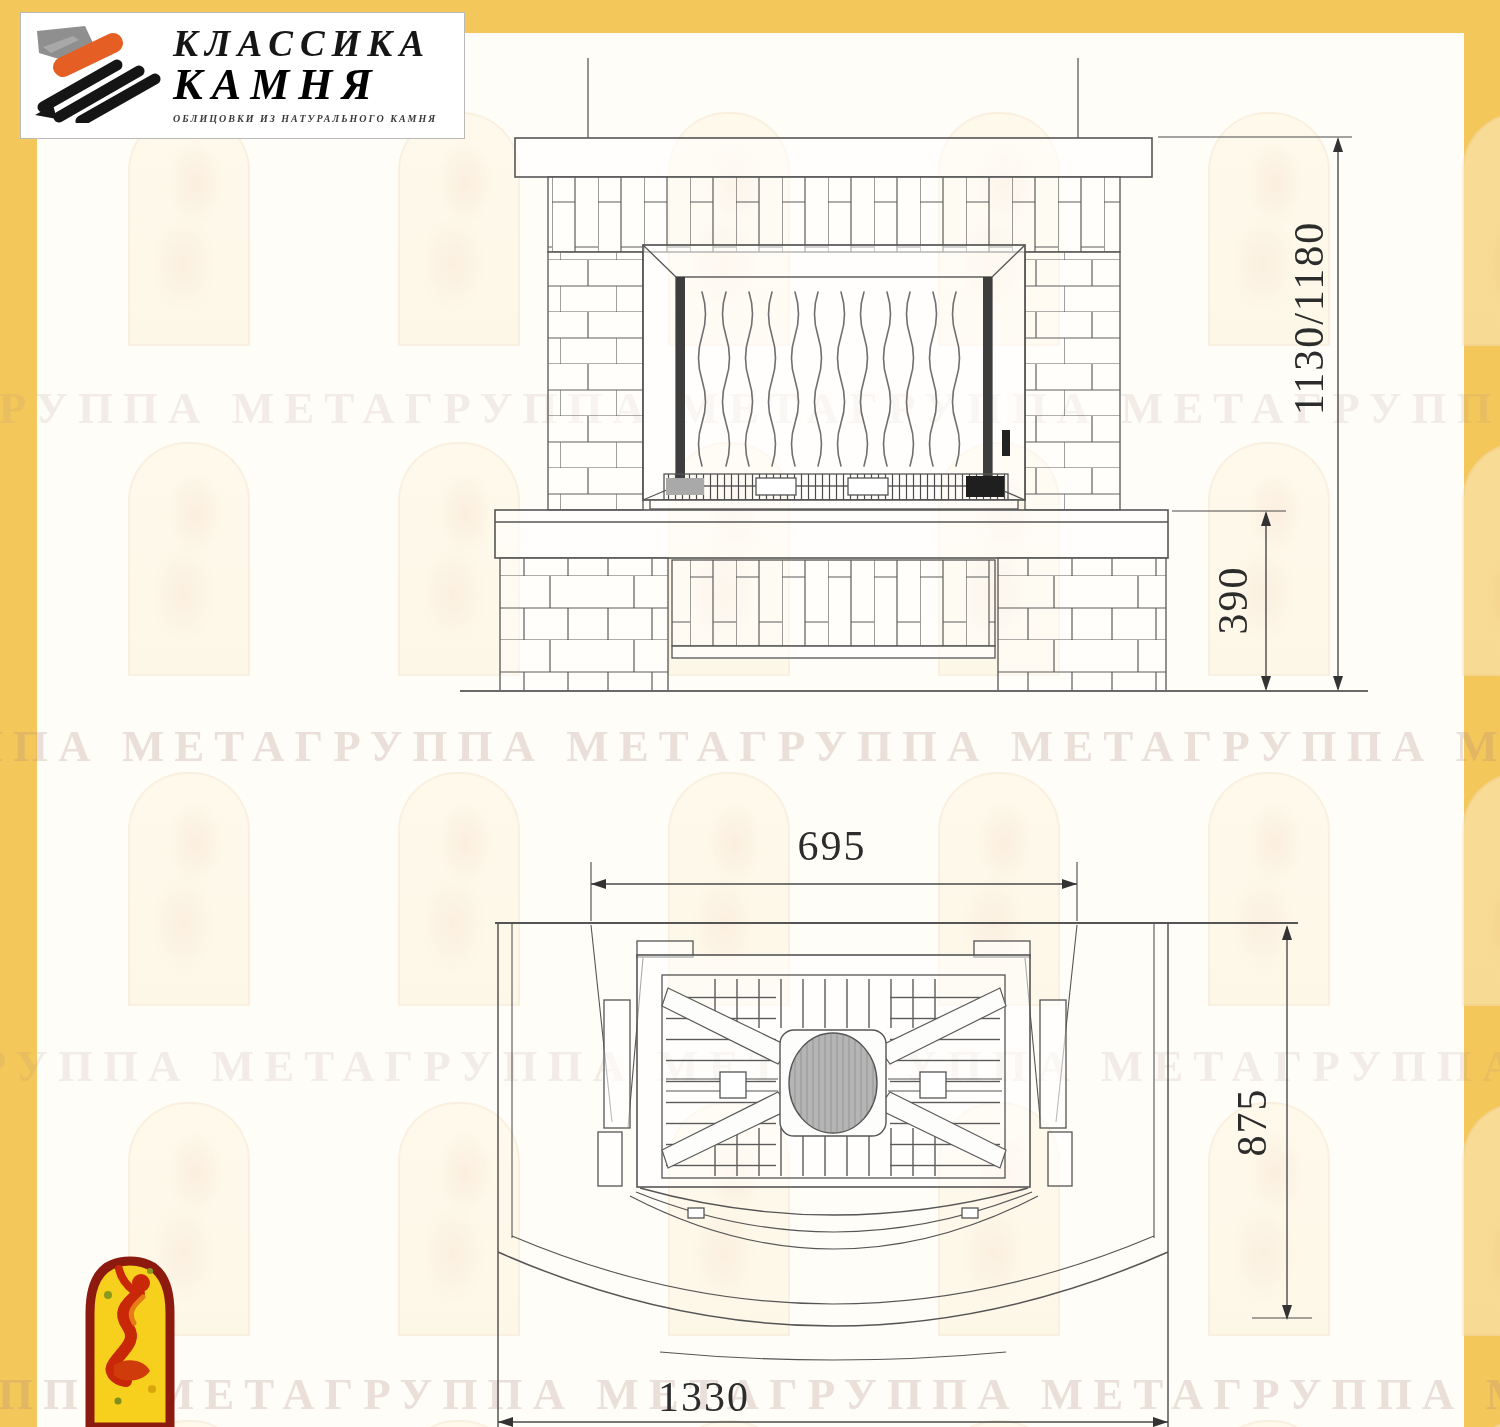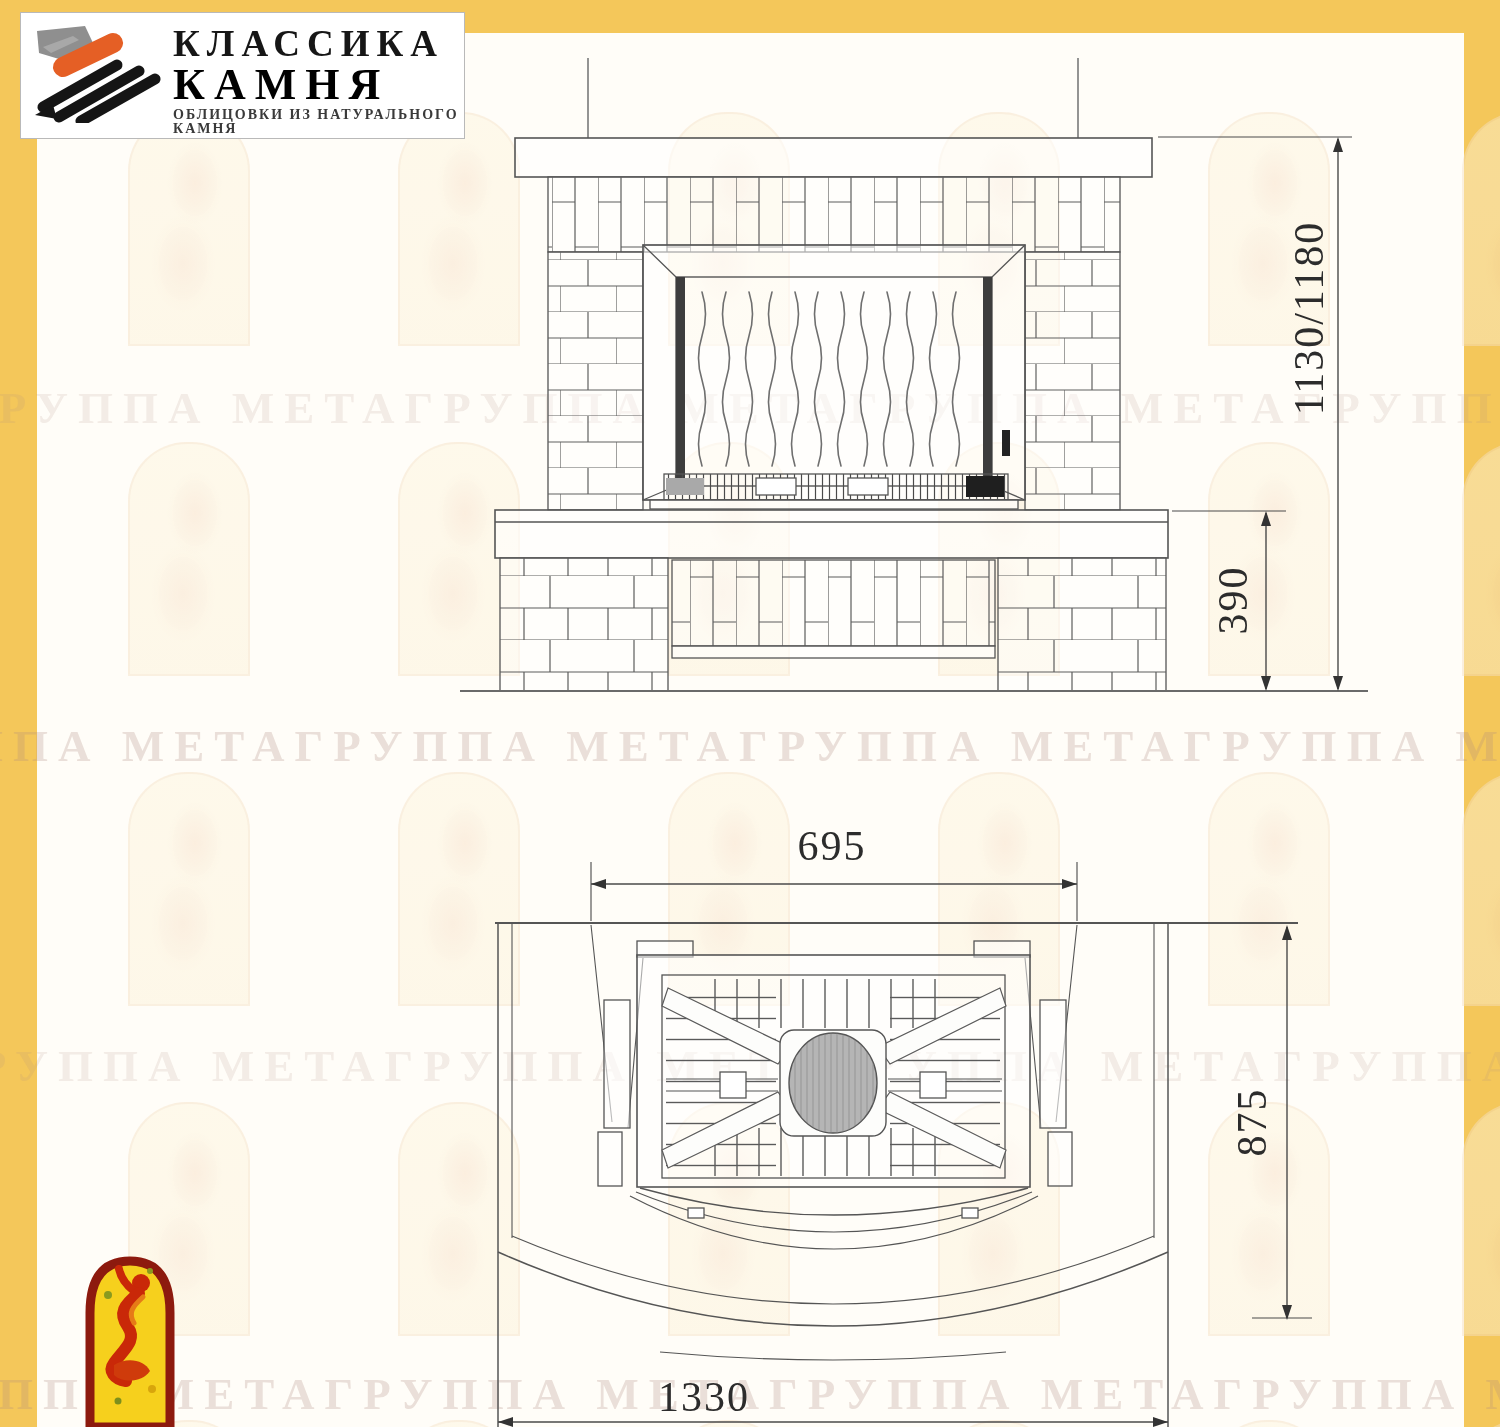--- a/index.html
+++ b/index.html
@@ -19,24 +19,24 @@
           linear-gradient(rgba(252,243,219,0.92), rgba(251,240,214,0.92));
         opacity:0.5;}
   
   .wm-row{position:absolute;white-space:nowrap;font-weight:bold;font-size:45px;
           letter-spacing:10px;color:rgba(172,138,126,0.26);}
   .wm-row.light{opacity:0.6;}
   
   .logo-box{position:absolute;left:20px;top:12px;width:443px;height:125px;background:#ffffff;
             border:1px solid #b9b9b9;display:flex;align-items:flex-start;}
   .logo-mark{width:140px;height:100px;margin:10px 4px 0 8px;flex:none;}
-  .logo-text{padding-top:12px;line-height:1.02;}
+  .logo-text{padding-top:12px;line-height:1.02;font-style:italic;}
   .logo-line1{font-size:37px;font-weight:bold;letter-spacing:7px;color:#161616;}
   .logo-line2{font-size:44px;font-weight:bold;letter-spacing:9px;color:#000000;}
-  .logo-tagline{font-size:14px;font-weight:bold;letter-spacing:2px;color:#3a3a3a;}
+  .logo-tagline{font-size:10px;font-weight:bold;letter-spacing:2px;color:#3a3a3a;margin-top:6px;}
   
   svg.drawing{position:absolute;left:0;top:0;width:1500px;height:1427px;}
   
   .title{position:absolute;left:97px;top:752px;font-size:42px;font-weight:bold;color:#141414;
          letter-spacing:1px;}
   .dim{position:absolute;font-size:42px;color:#2c2c2c;letter-spacing:2px;
        transform:translate(-50%,-50%);white-space:nowrap;}
   .dim.rot{transform:translate(-50%,-50%) rotate(-90deg);}
   
   .corner-logo{position:absolute;left:84px;top:1251px;width:92px;height:176px;}

